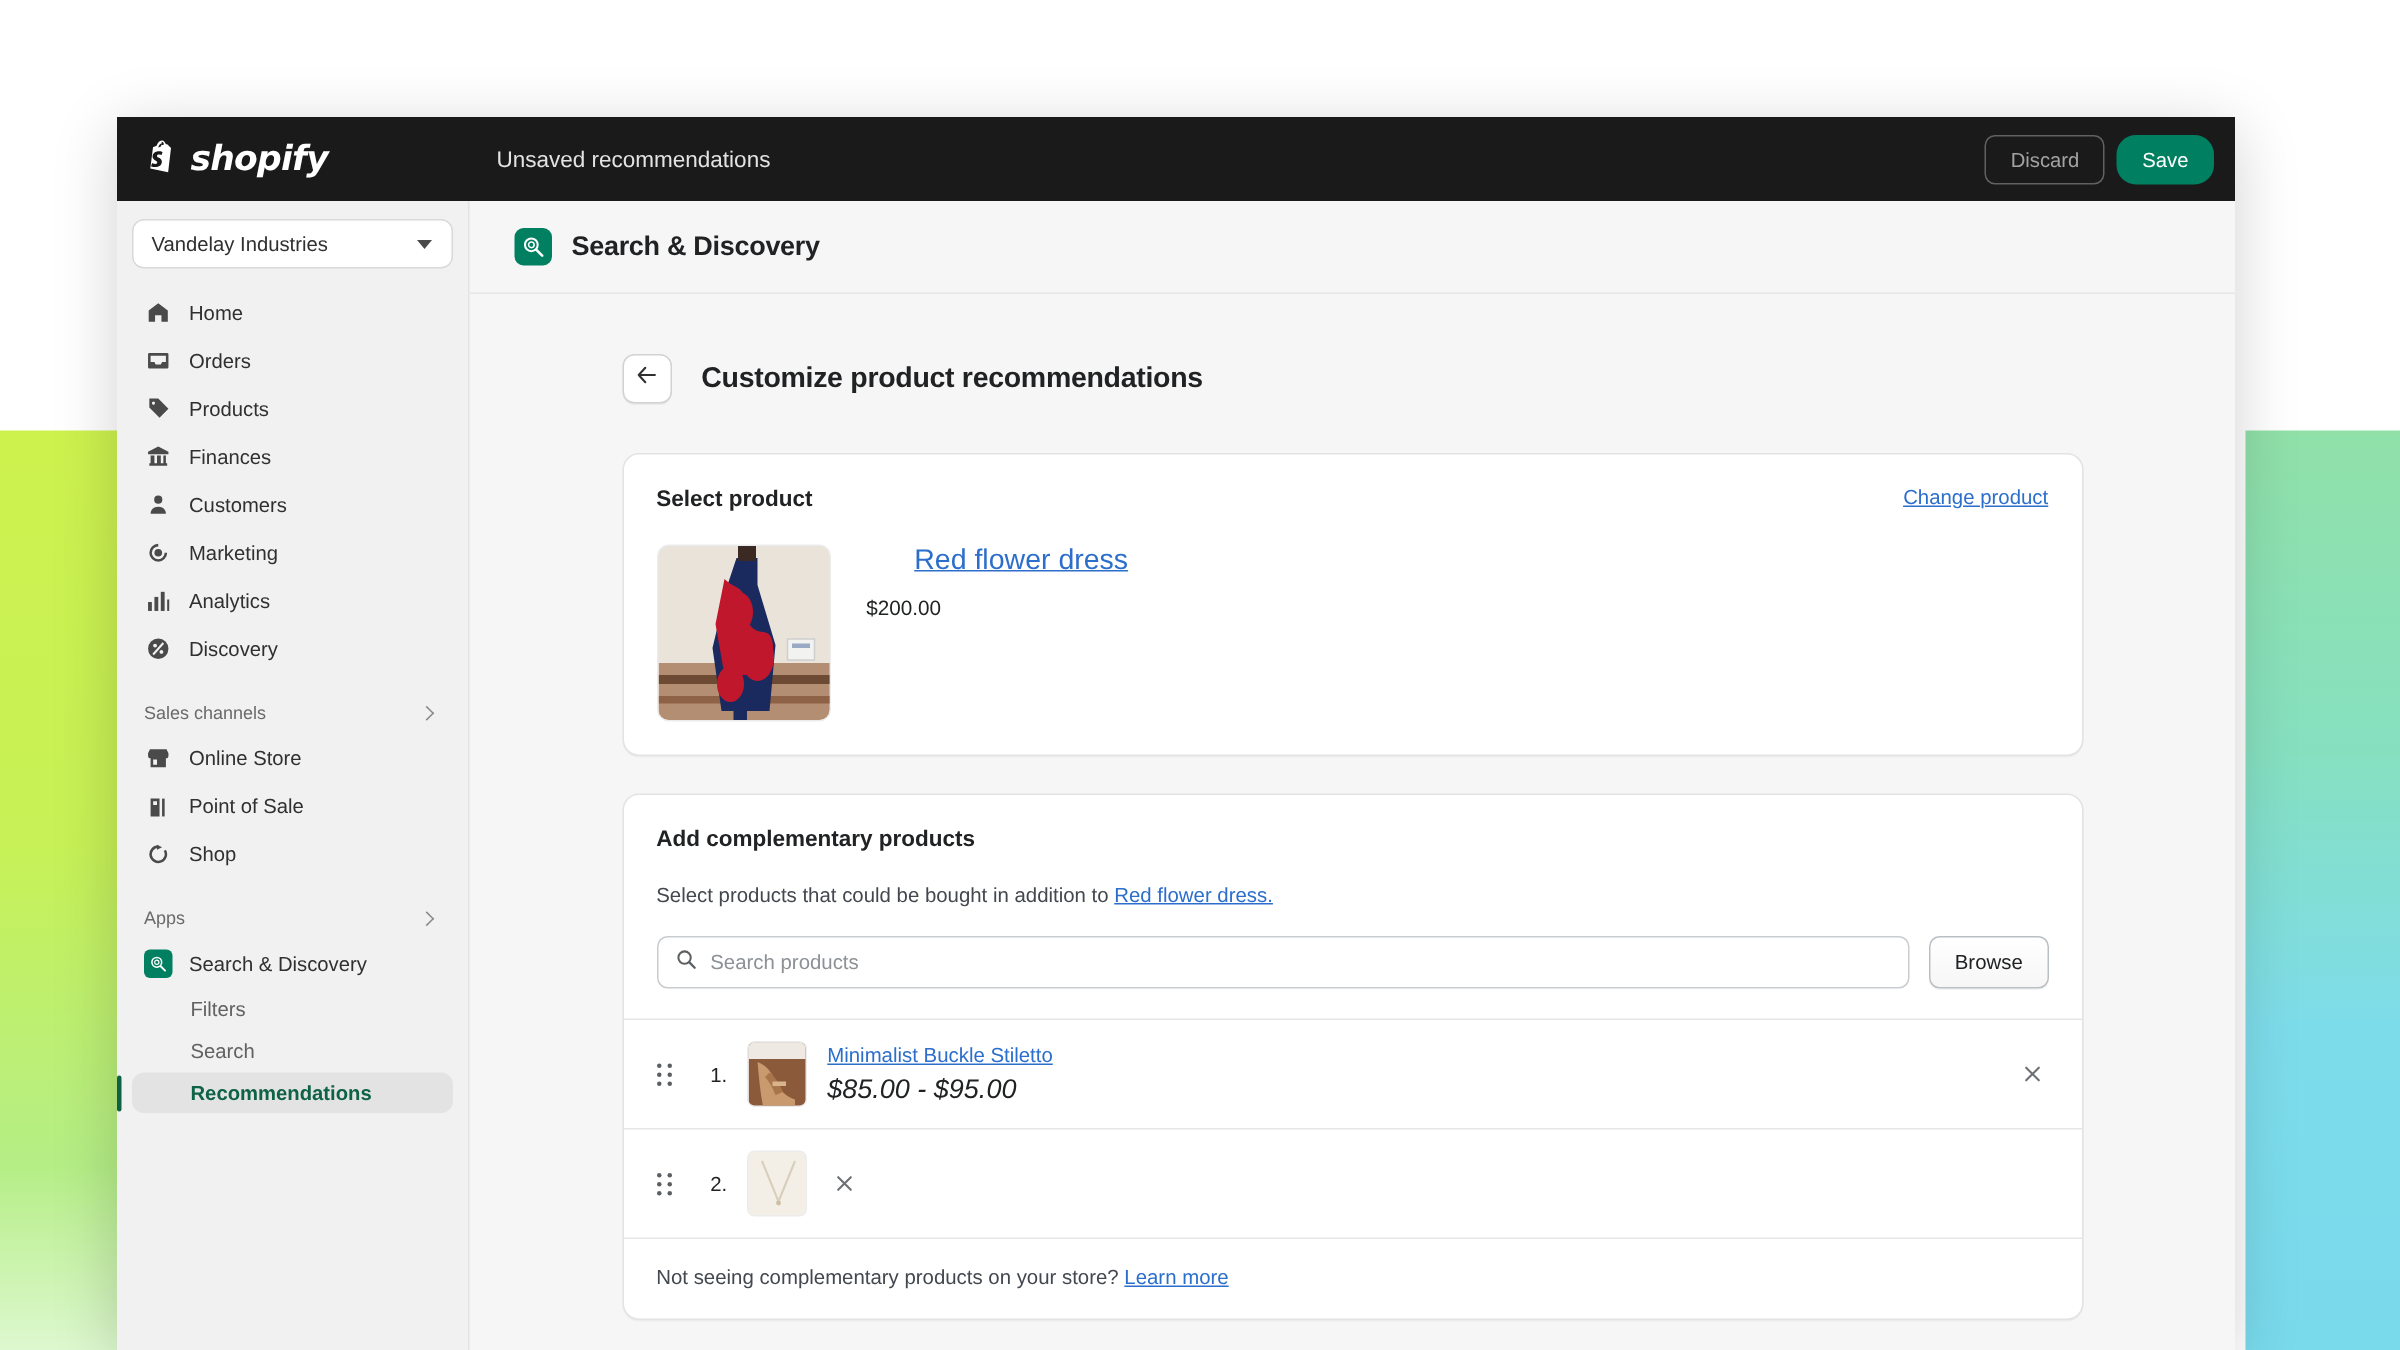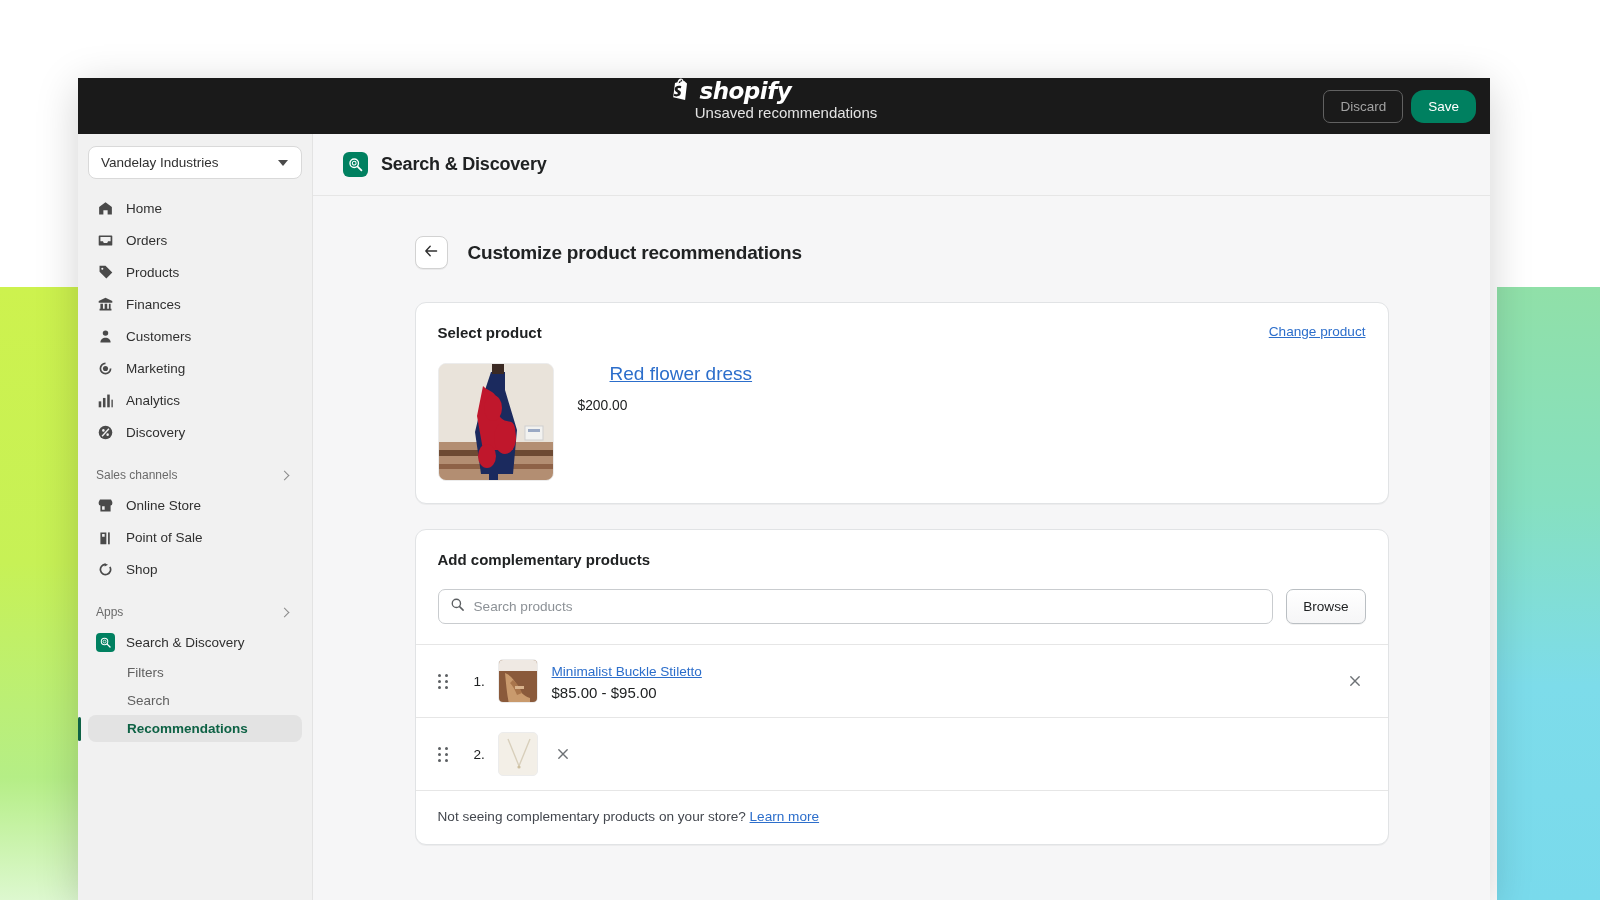--- a/index.html
+++ b/index.html
@@ -30,21 +30,21 @@
   #window {
     position: absolute; left: 78px; top: 78px; width: 1412px; height: 822px;
     background: #f6f6f7;
     box-shadow: 0 8px 40px rgba(0,0,0,.18);
     overflow: hidden;
   }
 
   
   #topbar {
     height: 56px; background: #1a1a1a; display: flex; align-items: center;
-    padding: 0 14px 0 18px; position: relative; flex-direction: column;
+    padding: 0 14px 0 18px; position: relative;
   }
   .logo-wrap { display: flex; align-items: center; gap: 7px; width: 235px; }
   .shopify-bag { width: 24px; height: 26px; position: relative; }
   .shopify-bag svg { display: block; }
   .logo-text {
     color: #fff; font-size: 23px; font-style: italic; font-weight: 700;
     letter-spacing: -0.5px; font-family: "DejaVu Sans", sans-serif;
   }
   #topbar-title {
     color: #e3e3e3; font-size: 15px; font-weight: 400;
@@ -180,21 +180,21 @@
   .item-row:first-child { border-top: 1px solid #e6e6e6; }
   .drag-handle { width: 16px; display: grid; grid-template-columns: 4px 4px; gap: 3px; cursor: grab; margin-right: 20px; }
   .drag-handle i { width: 3px; height: 3px; background: #5c5f62; border-radius: 50%; display: block; }
   .item-index { font-size: 13.6px; color: #202223; width: 24px; flex: none; }
   .thumb-sm {
     width: 40px; height: 44px; border-radius: 5px; overflow: hidden; flex: none; margin-right: 14px;
     border: 1px solid #ececec; background: #f1f1f1;
   }
   .item-text { flex: 1; }
   .item-name { font-size: 13.6px; display: inline-block; margin-bottom: 5px; }
-  .item-price { font-size: 15px; color: #202223; }
+  .item-price { font-size: 18px; color: #202223; font-style: italic; }
   .x-btn {
     width: 22px; height: 22px; display: flex; align-items: center; justify-content: center;
     cursor: pointer; flex: none;
   }
   .footer-note { padding: 18px 22px 20px 22px; border-top: 1px solid #e6e6e6; font-size: 13.6px; color: #43474e; }
 </style>
 </head>
 <body>
 
 <div id="bg-white-top"></div>
@@ -425,20 +425,23 @@
                 <a class="prod-name link-plain">Red flower dress</a>
                 <div class="prod-price">$200.00</div>
               </div>
             </div>
           </div>
         </div>
 
         <div class="card">
           <div class="card-pad" style="padding-bottom:20px;">
             <span class="card-title">Add complementary products</span>
+            <div class="helper-text">
+              <span>Select products that could be bought in addition to </span><a class="link-plain">Red flower dress.</a>
+            </div>
             <div class="search-row">
               <div class="search-box">
                 <span>
                   <svg width="15" height="15" viewBox="0 0 20 20">
                     <circle cx="8.5" cy="8.5" r="5.5" fill="none" stroke="#5c5f62" stroke-width="1.8"></circle>
                     <path d="M12.8 12.8 17.5 17.5" stroke="#5c5f62" stroke-width="2" stroke-linecap="round"></path>
                   </svg>
                 </span>
                 <input type="text" placeholder="Search products" style="">
               </div>

